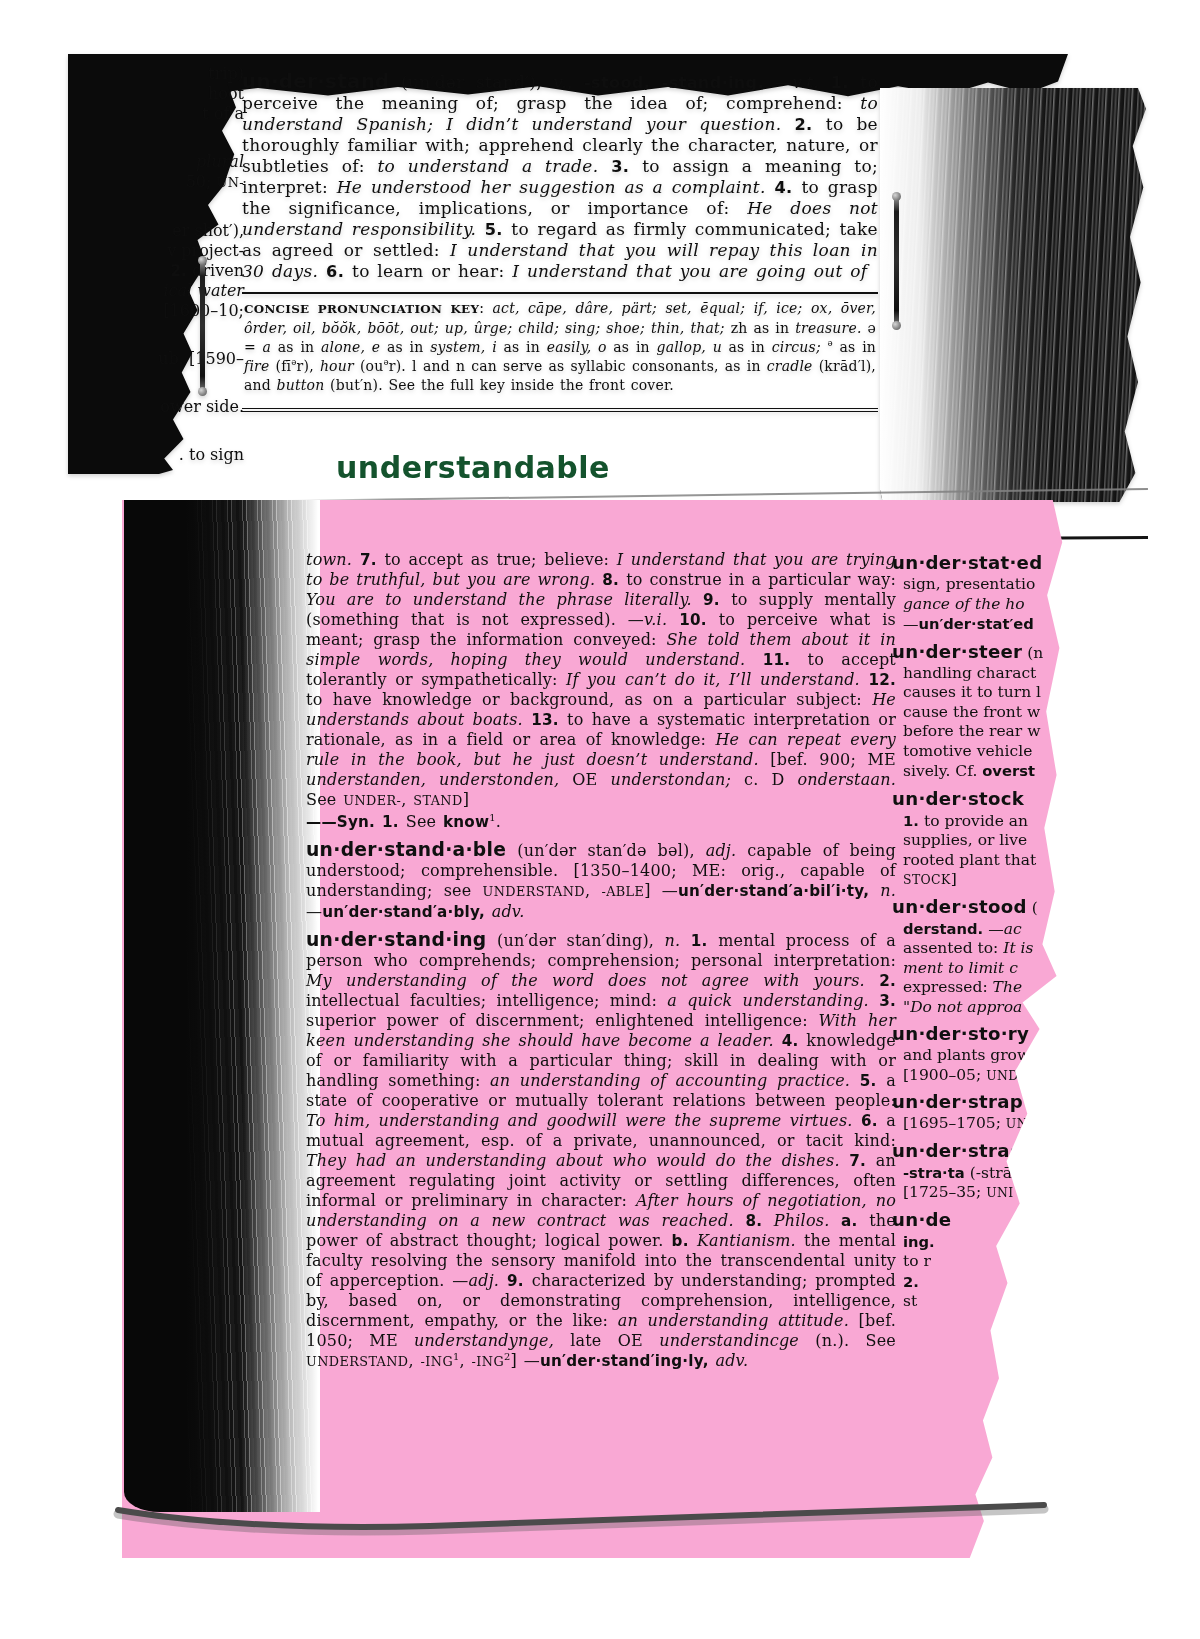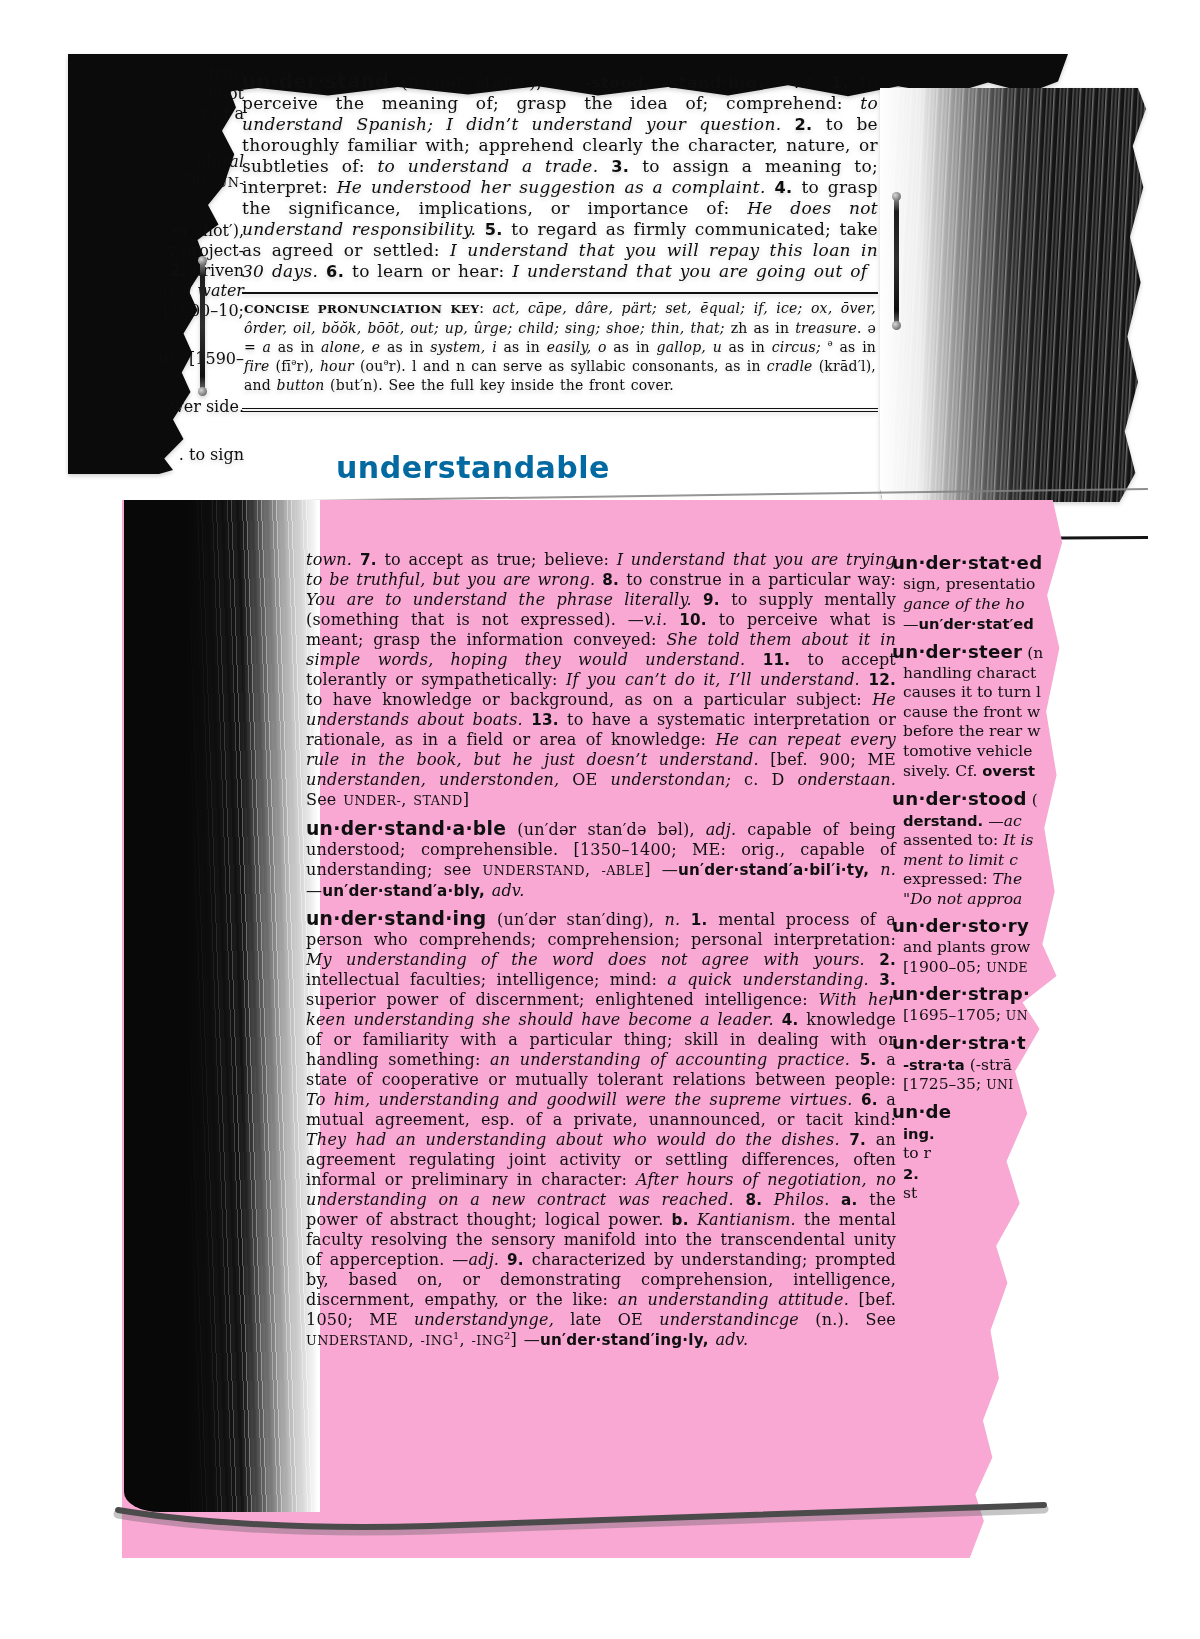--- a/index.html
+++ b/index.html
@@ -42,21 +42,21 @@
   .staple { position:absolute; width:5px; border-radius:3px;
     background:linear-gradient(180deg,#9a9a9a,#1c1c1c 12%,#2e2e2e 50%,#0f0f0f 88%,#777); }
   .staple::before, .staple::after { content:''; position:absolute; left:-2px; width:9px; height:9px;
     border-radius:50%; background:radial-gradient(circle at 35% 35%, #d5d5d5, #4a4a4a); }
   .staple::before { top:-4px; } .staple::after { bottom:-4px; }
   #staple-left  { left:132px; top:206px; height:132px; }
   #staple-right { left:826px; top:142px; height:130px; }
 
   
   #guide-word { position:absolute; left:336px; top:450px; font-family:"DejaVu Sans", sans-serif;
-                font-weight:bold; font-size:30px; letter-spacing:0.5px; color:#0369a1; }
+                font-weight:bold; font-size:30px; letter-spacing:0.5px; color:#14532d; }
   #tear-line { position:absolute; left:282px; top:494px; width:866px; height:2px;
     background:linear-gradient(90deg, rgba(120,120,120,0), rgba(120,120,120,0.75) 12%, rgba(130,130,130,0.9));
     transform:rotate(-0.8deg); }
   #guide-rule { position:absolute; left:288px; top:538px; width:860px; height:3px;
     background:#141414; transform:rotate(-0.25deg); }
 
   
   #piece2 { position:absolute; left:122px; top:500px; width:944px; height:1058px;
     background:#f9a8d4; filter:drop-shadow(1px 2px 2px rgba(0,0,0,0.15));
     clip-path:polygon(0 0,98.6% 0,99.6% 4%,98% 9%,99.3% 14%,97.9% 20%,99% 26%,97.7% 31%,98.8% 37%,97.5% 42%,99% 45%,95.4% 47.5%,97.2% 50%,94.6% 54%,95.9% 58%,93.7% 62.5%,95.1% 66.5%,92.6% 70.5%,93.8% 74%,92% 78.5%,92.9% 83%,91.2% 87%,92.2% 90.5%,90.4% 94%,91.3% 96.5%,89.8% 100%,0 100%); }
@@ -115,38 +115,46 @@
 </div>
 
 <div id="guide-word">understandable</div>
 <div id="tear-line"></div>
 <div id="guide-rule"></div>
 
 <div id="piece2">
   <div id="p2-leftband"></div>
   <div id="p2-main">
     <p><span class="seg-i">town.</span><span class="seg-b"> 7. </span><span class="seg-r">to accept as true; believe: </span><span class="seg-i">I understand that you are trying to be truthful, but you are wrong.</span><span class="seg-b"> 8. </span><span class="seg-r">to construe in a particular way: </span><span class="seg-i">You are to understand the phrase literally.</span><span class="seg-b"> 9. </span><span class="seg-r">to supply mentally (something that is not expressed). —</span><span class="seg-i">v.i.</span><span class="seg-b"> 10. </span><span class="seg-r">to perceive what is meant; grasp the information conveyed: </span><span class="seg-i">She told them about it in simple words, hoping they would understand.</span><span class="seg-b"> 11. </span><span class="seg-r">to accept tolerantly or sympathetically: </span><span class="seg-i">If you can’t do it, I’ll understand.</span><span class="seg-b"> 12. </span><span class="seg-r">to have knowledge or background, as on a particular subject: </span><span class="seg-i">He understands about boats.</span><span class="seg-b"> 13. </span><span class="seg-r">to have a systematic interpretation or rationale, as in a field or area of knowledge: </span><span class="seg-i">He can repeat every rule in the book, but he just doesn’t understand.</span><span class="seg-r"> [bef. 900; ME </span><span class="seg-i">understanden, understonden,</span><span class="seg-r"> OE </span><span class="seg-i">understondan;</span><span class="seg-r"> c. D </span><span class="seg-i">onderstaan.</span><span class="seg-r"> See </span><span class="seg-sc">UNDER-</span><span class="seg-r">, </span><span class="seg-sc">STAND</span><span class="seg-r">]</span></p>
+    <p class="syn"><span class="seg-b">——Syn. 1. </span><span class="seg-r">See </span><span class="seg-b">know</span><span class="seg-sup">1</span><span class="seg-r">.</span></p>
     <p class="entry2"><span class="seg-hw">un·der·stand·a·ble</span><span class="seg-r"> (un′dər stan′də bəl), </span><span class="seg-i">adj.</span><span class="seg-r"> capable of being understood; comprehensible. [1350–1400; ME: orig., capable of understanding; see </span><span class="seg-sc">UNDERSTAND</span><span class="seg-r">, </span><span class="seg-sc">-ABLE</span><span class="seg-r">] —</span><span class="seg-b">un′der·stand′a·bil′i·ty,</span><span class="seg-i"> n.</span><span class="seg-r"> —</span><span class="seg-b">un′der·stand′a·bly,</span><span class="seg-i"> adv.</span></p>
     <p class="entry2"><span class="seg-hw">un·der·stand·ing</span><span class="seg-r"> (un′dər stan′ding), </span><span class="seg-i">n.</span><span class="seg-b"> 1. </span><span class="seg-r">mental process of a person who comprehends; comprehension; personal interpretation: </span><span class="seg-i">My understanding of the word does not agree with yours.</span><span class="seg-b"> 2. </span><span class="seg-r">intellectual faculties; intelligence; mind: </span><span class="seg-i">a quick understanding.</span><span class="seg-b"> 3. </span><span class="seg-r">superior power of discernment; enlightened intelligence: </span><span class="seg-i">With her keen understanding she should have become a leader.</span><span class="seg-b"> 4. </span><span class="seg-r">knowledge of or familiarity with a particular thing; skill in dealing with or handling something: </span><span class="seg-i">an understanding of accounting practice.</span><span class="seg-b"> 5. </span><span class="seg-r">a state of cooperative or mutually tolerant relations between people: </span><span class="seg-i">To him, understanding and goodwill were the supreme virtues.</span><span class="seg-b"> 6. </span><span class="seg-r">a mutual agreement, esp. of a private, unannounced, or tacit kind: </span><span class="seg-i">They had an understanding about who would do the dishes.</span><span class="seg-b"> 7. </span><span class="seg-r">an agreement regulating joint activity or settling differences, often informal or preliminary in character: </span><span class="seg-i">After hours of negotiation, no understanding on a new contract was reached.</span><span class="seg-b"> 8. </span><span class="seg-i">Philos.</span><span class="seg-b"> a. </span><span class="seg-r">the power of abstract thought; logical power. </span><span class="seg-b">b. </span><span class="seg-i">Kantianism.</span><span class="seg-r"> the mental faculty resolving the sensory manifold into the transcendental unity of apperception. —</span><span class="seg-i">adj.</span><span class="seg-b"> 9. </span><span class="seg-r">characterized by understanding; prompted by, based on, or demonstrating comprehension, intelligence, discernment, empathy, or the like: </span><span class="seg-i">an understanding attitude.</span><span class="seg-r"> [bef. 1050; ME </span><span class="seg-i">understandynge,</span><span class="seg-r"> late OE </span><span class="seg-i">understandincge</span><span class="seg-r"> (n.). See </span><span class="seg-sc">UNDERSTAND</span><span class="seg-r">, </span><span class="seg-sc">-ING</span><span class="seg-sup">1</span><span class="seg-r">, </span><span class="seg-sc">-ING</span><span class="seg-sup">2</span><span class="seg-r">] —</span><span class="seg-b">un′der·stand′ing·ly,</span><span class="seg-i"> adv.</span></p>
   </div>
   <div id="p2-right">
       <div class="rc-entry">
         <div class="rc-head"><span class="seg-hw">un·der·stat·ed</span></div>
         <div class="rc-line"><span class="seg-r">sign, presentatio</span></div>
         <div class="rc-line"><span class="seg-i">gance of the ho</span></div>
         <div class="rc-line"><span class="seg-r">—</span><span class="seg-b">un′der·stat′ed</span></div>
       </div>
       <div class="rc-entry">
         <div class="rc-head"><span class="seg-hw">un·der·steer</span><span class="seg-r"> (n</span></div>
         <div class="rc-line"><span class="seg-r">handling charact</span></div>
         <div class="rc-line"><span class="seg-r">causes it to turn l</span></div>
         <div class="rc-line"><span class="seg-r">cause the front w</span></div>
         <div class="rc-line"><span class="seg-r">before the rear w</span></div>
         <div class="rc-line"><span class="seg-r">tomotive vehicle</span></div>
         <div class="rc-line"><span class="seg-r">sively. Cf. </span><span class="seg-b">overst</span></div>
+      </div>
+      <div class="rc-entry">
+        <div class="rc-head"><span class="seg-hw">un·der·stock</span></div>
+        <div class="rc-line"><span class="seg-b">1. </span><span class="seg-r">to provide an</span></div>
+        <div class="rc-line"><span class="seg-r">supplies, or live</span></div>
+        <div class="rc-line"><span class="seg-r">rooted plant that</span></div>
+        <div class="rc-line"><span class="seg-sc">STOCK</span><span class="seg-r">]</span></div>
       </div>
       <div class="rc-entry">
         <div class="rc-head"><span class="seg-hw">un·der·stood</span><span class="seg-r"> (</span></div>
         <div class="rc-line"><span class="seg-b">derstand. </span><span class="seg-r">—</span><span class="seg-i">ac</span></div>
         <div class="rc-line"><span class="seg-r">assented to: </span><span class="seg-i">It is</span></div>
         <div class="rc-line"><span class="seg-i">ment to limit c</span></div>
         <div class="rc-line"><span class="seg-r">expressed: </span><span class="seg-i">The</span></div>
         <div class="rc-line"><span class="seg-i">"Do not approa</span></div>
       </div>
       <div class="rc-entry">

